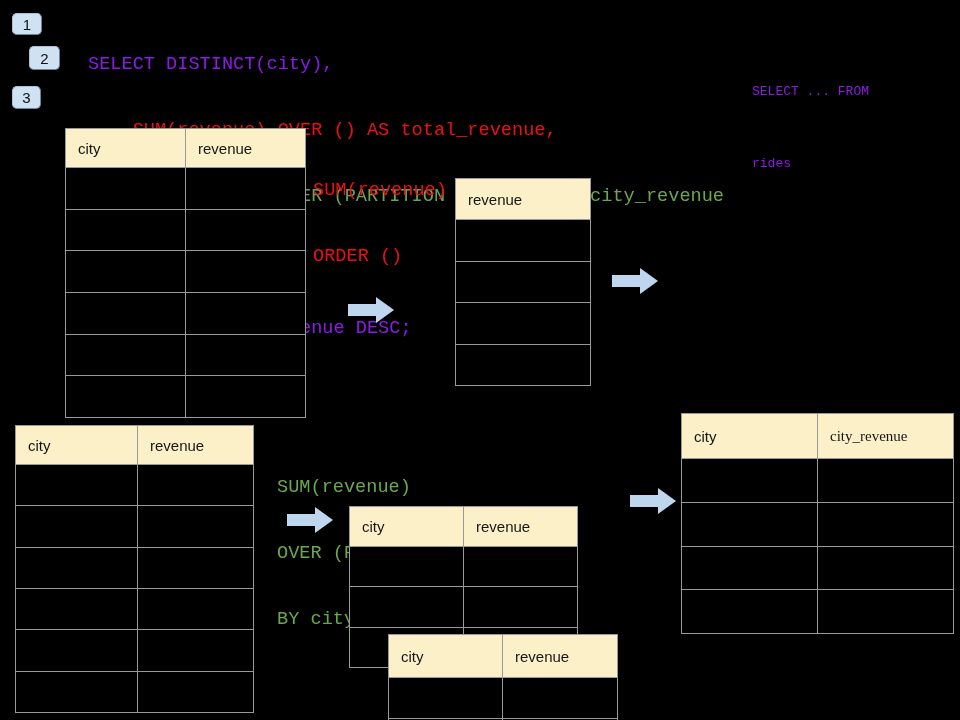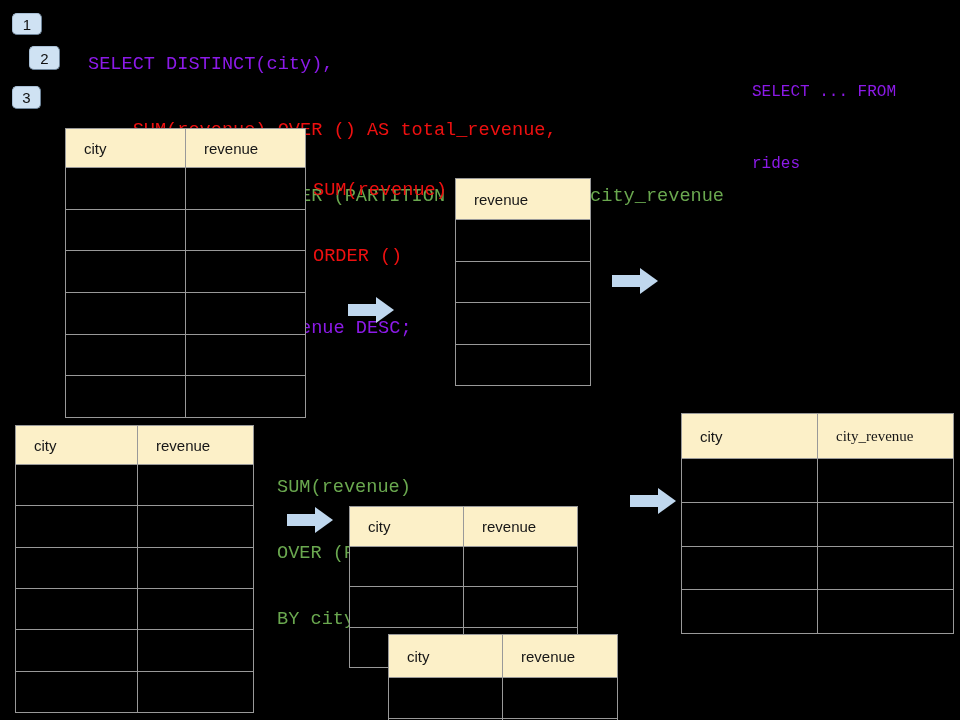--- a/index.html
+++ b/index.html
@@ -17,30 +17,30 @@
          color:#111;font:400 15px "Liberation Sans",sans-serif;
          display:flex;align-items:center;justify-content:center;}
   .badge-1{left:12px;top:13px;width:30px;height:22px;}
   .badge-2{left:29px;top:46px;width:31px;height:24px;}
   .badge-3{left:12px;top:86px;width:29px;height:23px;}
 
   
   .code{font-family:"Liberation Mono",monospace;font-weight:normal;white-space:pre;}
   #sql-block{position:absolute;left:88px;top:10px;font-size:18.6px;line-height:22px;}
   .c-purple{color:var(--purple);} .c-red{color:var(--red);} .c-green{color:var(--green);}
-  #snippet{position:absolute;left:752px;top:32px;font-size:16px;line-height:24px;color:var(--purple);}
+  #snippet{position:absolute;left:752px;top:32px;font-size:13px;line-height:24px;color:var(--purple);}
   #label-total{position:absolute;left:313px;top:136px;font-size:18.6px;line-height:22px;color:var(--red);}
   #label-partition{position:absolute;left:277px;top:433px;font-size:18.6px;line-height:22px;color:var(--green);}
 
   
   .tbl{position:absolute;border:1px solid var(--border);background:#000;
        display:flex;flex-direction:column;}
   .hrow{display:flex;flex:none;}
   .hcell{background:var(--headerfill);color:#161616;font:400 15px "Liberation Sans",sans-serif;
-         padding-left:18px;display:flex;align-items:center;border-right:1px solid var(--border);}
+         padding-left:12px;display:flex;align-items:center;border-right:1px solid var(--border);}
   .hcell:last-child{border-right:none;}
   .tbody{flex:1;display:flex;flex-direction:column;}
   .brow{flex:1;display:flex;border-top:1px solid var(--border);}
   .bcell{border-right:1px solid var(--border);background:#000;}
   .bcell:last-child{border-right:none;}
 
   .t-src-top{left:65px;top:128px;width:241px;height:290px;}
   .t-src-top .hrow{height:38px;}
   .t-src-top .hcell:nth-child(1),.t-src-top .bcell:nth-child(1){width:120px;}
   .t-src-top .hcell:nth-child(2),.t-src-top .bcell:nth-child(2){flex:1;}

